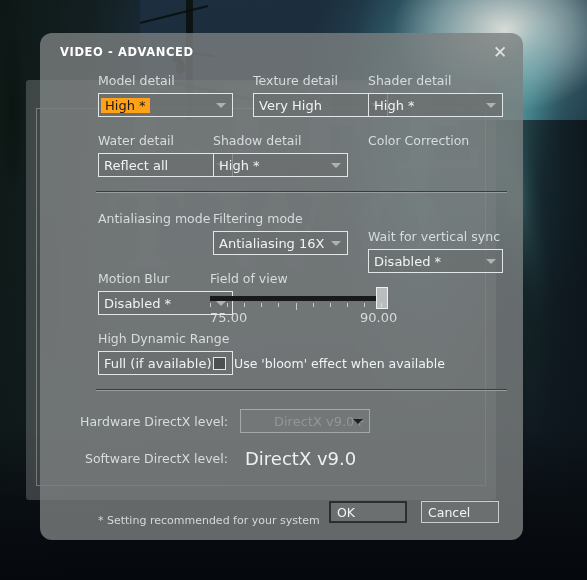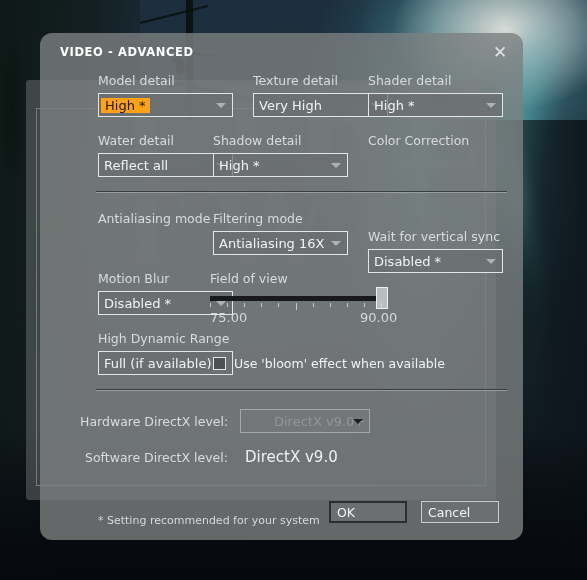--- a/index.html
+++ b/index.html
@@ -256,21 +256,21 @@
   .dx-label {
     font-size: 12.5px;
     color: #d8dcdc;
     width: 160px;
     text-align: right;
     padding-right: 12px;
     white-space: nowrap;
     font-family: "DejaVu Sans", sans-serif;
   }
   .dx-value {
-    font-size: 15px;
+    font-size: 18px;
     color: #eef1f1;
     padding-left: 5px;
     white-space: nowrap;
     font-family: "DejaVu Sans", sans-serif;
   }
 
   .footnote {
     position: absolute;
     left: 58px; top: 481px;
     font-size: 11px;

